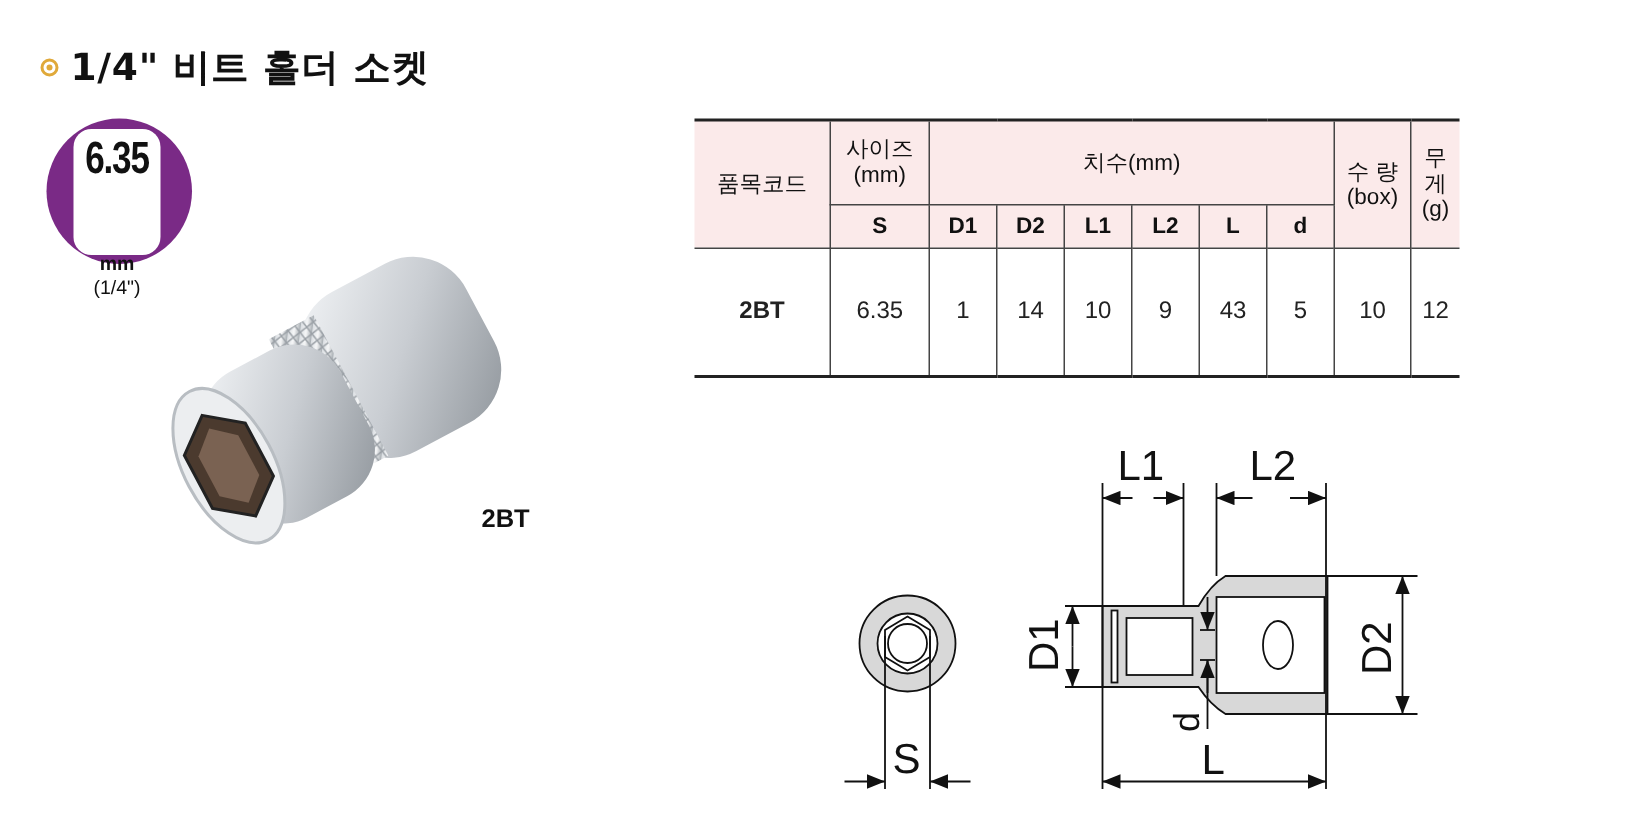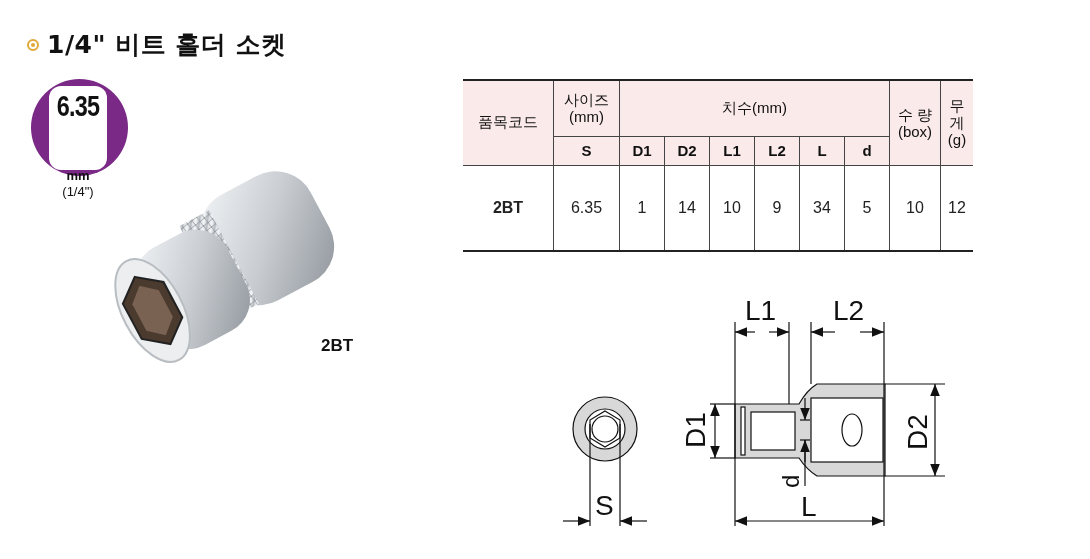--- a/index.html
+++ b/index.html
@@ -92,21 +92,21 @@
     <th class="b" style="width:44px">L</th>
     <th class="b" style="width:44px">d</th>
   </tr>
   <tr>
     <td class="code">2BT</td>
     <td>6.35</td>
     <td>1</td>
     <td>14</td>
     <td>10</td>
     <td>9</td>
-    <td>34</td>
+    <td>43</td>
     <td>5</td>
     <td>10</td>
     <td>12</td>
   </tr>
 </tbody>
   </table>
 
 <svg class="drawing" viewBox="0 0 420 250" font-family="Liberation Sans, sans-serif">
   <defs>
     <marker id="ar" markerWidth="10" markerHeight="8" refX="10" refY="4" orient="auto-start-reverse">

